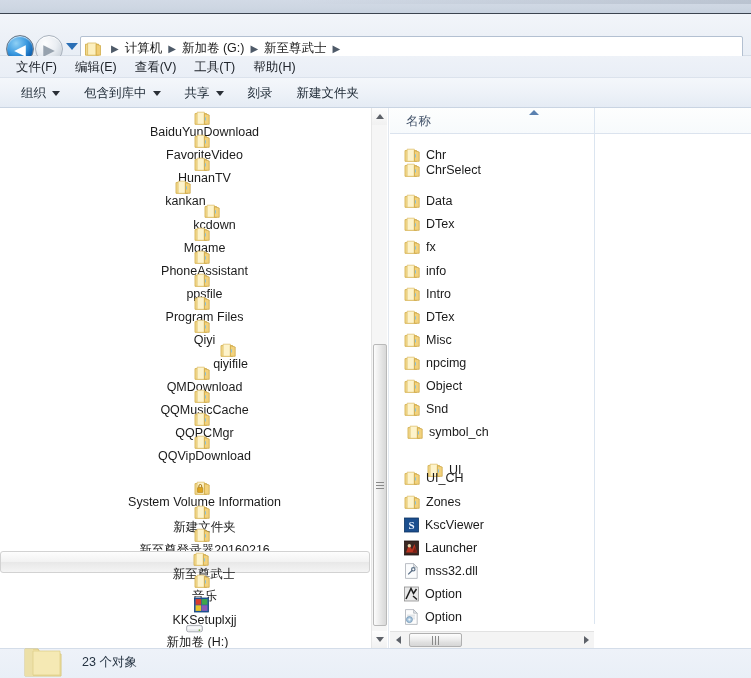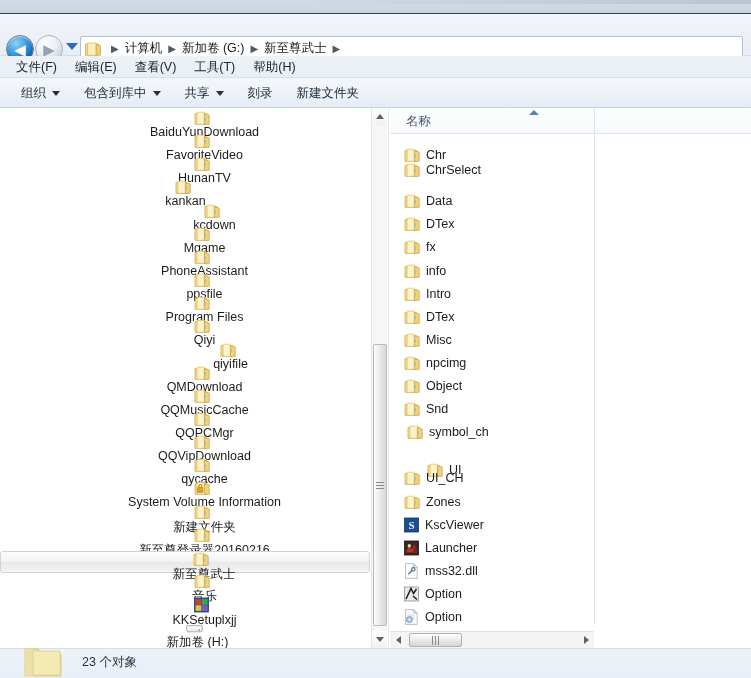--- a/index.html
+++ b/index.html
@@ -525,31 +525,20 @@
           <span class="ico">
             <svg class="ic ic-folder" viewBox="0 0 16 14">
               <path d="M1 2.6 L1 13.3 L12.6 13.3 L12.6 2.6 Z" fill="#f6dd94" stroke="#cfa943" stroke-width="0.8"></path>
               <path d="M3.1 1.2 L10.4 1.2 L10.4 13.3 L3.1 13.3 Z" fill="#fdf3cb" stroke="#dcbb62" stroke-width="0.7"></path>
               <path d="M10.4 2.6 L15.2 4.0 L15.2 13.3 L10.4 13.3 Z" fill="#f2d27d" stroke="#c9a13c" stroke-width="0.7"></path>
               <rect x="10.9" y="6.3" width="1.1" height="3.2" fill="#8fc3d8"></rect>
             </svg>
           </span>
           <span>QQVipDownload</span>
         </div>
-        <div class="navrow" style="top: 350.25px; padding-left: 38px;">
-          <span class="ico">
-            <svg class="ic ic-folder" viewBox="0 0 16 14">
-              <path d="M1 2.6 L1 13.3 L12.6 13.3 L12.6 2.6 Z" fill="#f6dd94" stroke="#cfa943" stroke-width="0.8"></path>
-              <path d="M3.1 1.2 L10.4 1.2 L10.4 13.3 L3.1 13.3 Z" fill="#fdf3cb" stroke="#dcbb62" stroke-width="0.7"></path>
-              <path d="M10.4 2.6 L15.2 4.0 L15.2 13.3 L10.4 13.3 Z" fill="#f2d27d" stroke="#c9a13c" stroke-width="0.7"></path>
-              <rect x="10.9" y="6.3" width="1.1" height="3.2" fill="#8fc3d8"></rect>
-            </svg>
-          </span>
-          <span>qycache</span>
-        </div>
         <div class="navrow" style="top: 373.4px; padding-left: 38px;">
           <span class="ico">
             <svg class="ic ic-lockfolder" viewBox="0 0 16 14">
               <path d="M1 2.6 L1 13.3 L12.6 13.3 L12.6 2.6 Z" fill="#f6dd94" stroke="#cfa943" stroke-width="0.8"></path>
               <path d="M3.1 1.2 L10.4 1.2 L10.4 13.3 L3.1 13.3 Z" fill="#fdf3cb" stroke="#dcbb62" stroke-width="0.7"></path>
               <path d="M10.4 2.6 L15.2 4.0 L15.2 13.3 L10.4 13.3 Z" fill="#f2d27d" stroke="#c9a13c" stroke-width="0.7"></path>
               <rect x="3.6" y="6.4" width="5.2" height="5.2" rx="0.6" fill="#e0a51c" stroke="#a8760c" stroke-width="0.6"></rect>
               <path d="M4.9 6.4 L4.9 4.9 a1.4 1.4 0 0 1 2.8 0 L7.7 6.4" fill="none" stroke="#a8760c" stroke-width="1"></path>
             </svg>
           </span>

